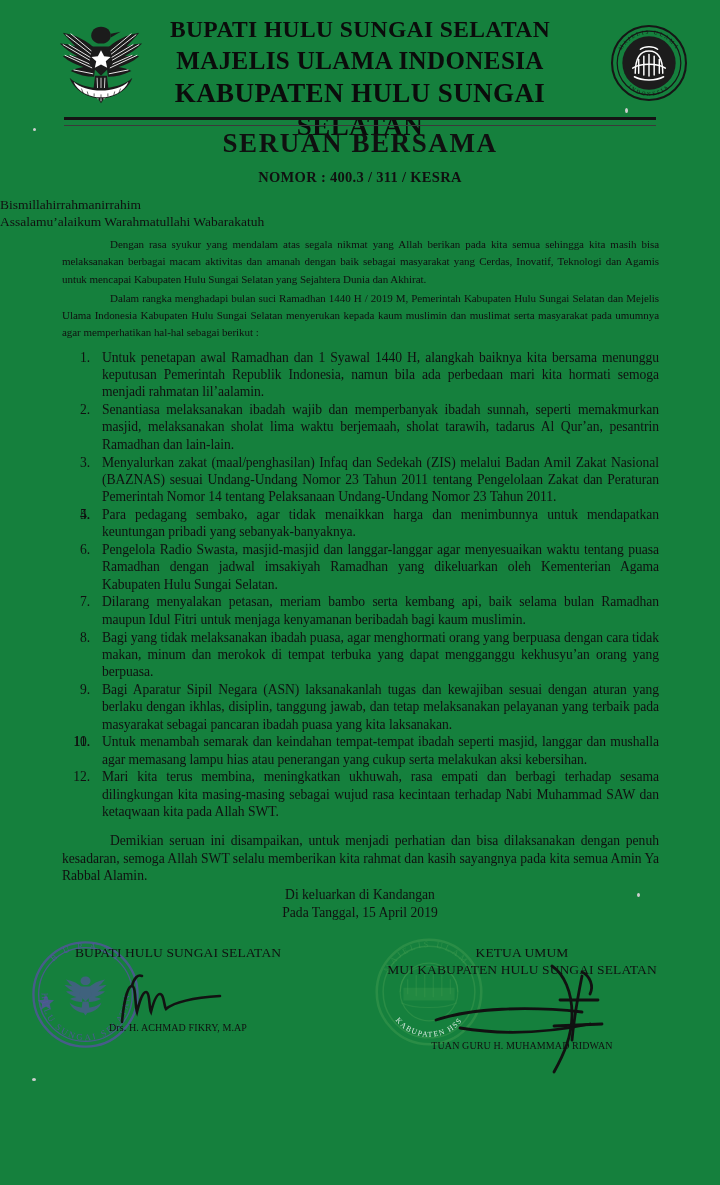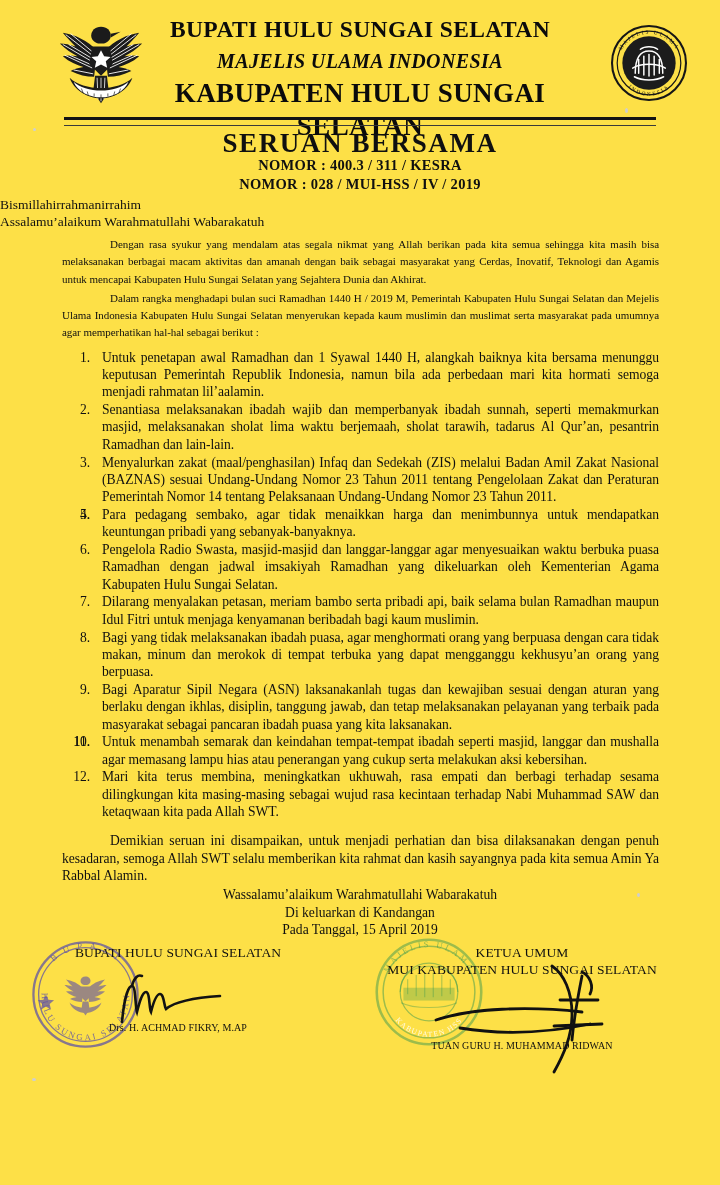--- a/index.html
+++ b/index.html
@@ -12,21 +12,21 @@
     height: 1185px;
     position: relative;
     font-family: "Liberation Serif", "DejaVu Serif", serif;
     color: #101010;
     overflow: hidden;
   }
 
   .page {
     position: absolute;
     inset: 0;
-    background: #fde047;
+    background: #15803d;
   }
 
   
   .letterhead {
     position: absolute;
     top: 8px; left: 0; right: 0;
     height: 108px;
   }
   .letterhead-titles {
     position: absolute;
@@ -35,21 +35,21 @@
     top: 6px;
     text-align: center;
   }
   .lh-line {
     font-family: "Liberation Serif", "DejaVu Serif", serif;
     font-weight: bold;
     letter-spacing: 0.4px;
     color: #0b0b0b;
   }
   .lh-line.l1 { font-size: 23.5px; line-height: 31px; }
-  .lh-line.l2 { font-size: 20px; line-height: 32px; font-style: italic; }
+  .lh-line.l2 { font-size: 25px; line-height: 32px; }
   .lh-line.l3 { font-size: 27px; line-height: 33px; }
 
   .garuda {
     position: absolute;
     left: 52px;
     top: 8px;
     width: 98px;
     height: 100px;
   }
   .mui-seal {
@@ -80,20 +80,21 @@
     font-size: 27px;
     font-weight: bold;
     letter-spacing: 1.6px;
     line-height: 26px;
   }
   .doc-number {
     font-size: 14.5px;
     font-weight: bold;
     letter-spacing: 0.3px;
     line-height: 19px;
+    margin-top: 12px;
   }
 
   .invocation {
     position: absolute;
     top: 196px; left: 0; right: 0;
     text-align: left;
   }
   .invocation div {
     font-size: 13.5px;
     line-height: 17px;
@@ -308,52 +309,50 @@
         <textPath href="#muiBotArc" startOffset="50%" text-anchor="middle">INDONESIA</textPath>
       </text>
     </svg>
   </div>
 
   <div class="header-rule"></div>
 
   <div class="doc-title-block">
     <div class="doc-title">SERUAN  BERSAMA</div>
     <div class="doc-number">NOMOR : 400.3 / 311 / KESRA</div>
-    <div class="doc-number">NOMOR : 028 / MUI-HSS / IV / 2019</div>
   </div>
 
   <div class="invocation">
     <div>Bismillahirrahmanirrahim</div>
     <div>Assalamu’alaikum Warahmatullahi Wabarakatuh</div>
   </div>
 
   <div class="body-wrap">
     <p class="para">Dengan rasa syukur yang mendalam atas segala nikmat yang Allah berikan pada kita semua sehingga kita masih bisa melaksanakan berbagai macam aktivitas dan amanah dengan baik sebagai masyarakat yang Cerdas, Inovatif, Teknologi dan Agamis untuk mencapai Kabupaten Hulu Sungai Selatan yang Sejahtera Dunia dan Akhirat.</p>
     <p class="para">Dalam rangka menghadapi bulan suci Ramadhan 1440 H / 2019 M,  Pemerintah Kabupaten Hulu Sungai Selatan dan Mejelis Ulama Indonesia Kabupaten Hulu Sungai Selatan menyerukan kepada kaum muslimin dan muslimat serta masyarakat pada umumnya agar memperhatikan hal-hal sebagai berikut :</p>
 
     <ol class="items">
       <li><span class="num">1.</span><span>Untuk penetapan awal Ramadhan dan 1 Syawal 1440 H, alangkah baiknya kita bersama menunggu keputusan Pemerintah Republik Indonesia, namun bila ada perbedaan mari kita hormati semoga menjadi rahmatan lil’aalamin.</span></li>
       <li><span class="num">2.</span><span>Senantiasa melaksanakan ibadah wajib dan memperbanyak ibadah sunnah, seperti memakmurkan masjid, melaksanakan sholat lima waktu berjemaah,  sholat tarawih, tadarus Al Qur’an, pesantrin Ramadhan dan lain-lain.</span></li>
       <li><span class="num">3.</span><span>Menyalurkan zakat (maal/penghasilan) Infaq dan Sedekah (ZIS) melalui Badan Amil Zakat Nasional (BAZNAS) sesuai Undang-Undang Nomor 23 Tahun 2011 tentang Pengelolaan Zakat dan Peraturan Pemerintah Nomor 14 tentang Pelaksanaan Undang-Undang Nomor 23 Tahun 2011.</span></li>
       <li><span class="num">4.</span></li>
       <li><span class="num">5.</span><span>Para pedagang sembako, agar  tidak menaikkan harga dan menimbunnya untuk mendapatkan keuntungan pribadi yang sebanyak-banyaknya.</span></li>
-      <li><span class="num">6.</span><span>Pengelola Radio Swasta, masjid-masjid dan langgar-langgar agar menyesuaikan waktu berbuka puasa Ramadhan dengan jadwal imsakiyah Ramadhan yang dikeluarkan oleh Kementerian Agama Kabupaten Hulu Sungai Selatan.</span></li>
-      <li><span class="num">7.</span><span>Dilarang menyalakan petasan, meriam bambo serta pribadi api, baik selama bulan Ramadhan maupun Idul Fitri untuk menjaga kenyamanan beribadah bagi kaum muslimin.</span></li>
+      <li><span class="num">6.</span><span>Pengelola Radio Swasta, masjid-masjid dan langgar-langgar agar menyesuaikan waktu tentang puasa Ramadhan dengan jadwal imsakiyah Ramadhan yang dikeluarkan oleh Kementerian Agama Kabupaten Hulu Sungai Selatan.</span></li>
+      <li><span class="num">7.</span><span>Dilarang menyalakan petasan, meriam bambo serta kembang api, baik selama bulan Ramadhan maupun Idul Fitri untuk menjaga kenyamanan beribadah bagi kaum muslimin.</span></li>
       <li><span class="num">8.</span><span>Bagi yang tidak melaksanakan ibadah puasa, agar menghormati orang  yang  berpuasa dengan cara tidak makan, minum dan merokok di tempat terbuka yang dapat mengganggu kekhusyu’an orang yang berpuasa.</span></li>
       <li><span class="num">9.</span><span>Bagi Aparatur Sipil Negara (ASN) laksanakanlah tugas dan kewajiban sesuai dengan aturan yang berlaku dengan ikhlas, disiplin, tanggung jawab, dan tetap melaksanakan pelayanan yang terbaik pada masyarakat sebagai  pancaran ibadah puasa yang kita laksanakan.</span></li>
       <li><span class="num">10.</span></li>
       <li><span class="num">11.</span><span>Untuk menambah semarak dan keindahan tempat-tempat ibadah seperti masjid, langgar dan mushalla agar memasang lampu hias atau penerangan yang cukup serta melakukan aksi kebersihan.</span></li>
       <li><span class="num">12.</span><span>Mari kita terus membina, meningkatkan ukhuwah, rasa empati dan berbagi terhadap sesama dilingkungan kita masing-masing sebagai wujud rasa kecintaan terhadap Nabi Muhammad SAW dan  ketaqwaan kita pada Allah SWT.</span></li>
     </ol>
 
     <p class="closing">Demikian seruan ini disampaikan, untuk menjadi perhatian dan bisa dilaksanakan dengan penuh kesadaran, semoga Allah SWT selalu memberikan kita rahmat dan kasih sayangnya pada kita semua Amin Ya Rabbal Alamin.</p>
   </div>
 
   <div class="signoff">
-    <div>Wassalamu’alaikum Warahmatullahi Wabarakatuh</div>
     <div>Di  keluarkan  di  Kandangan</div>
     <div>Pada Tanggal, 15 April 2019</div>
   </div>
 
   <div class="sig-area">
 
     <div class="sig-col left">
 
       <svg class="stamp bupati" viewBox="0 0 120 120">
         <defs>

